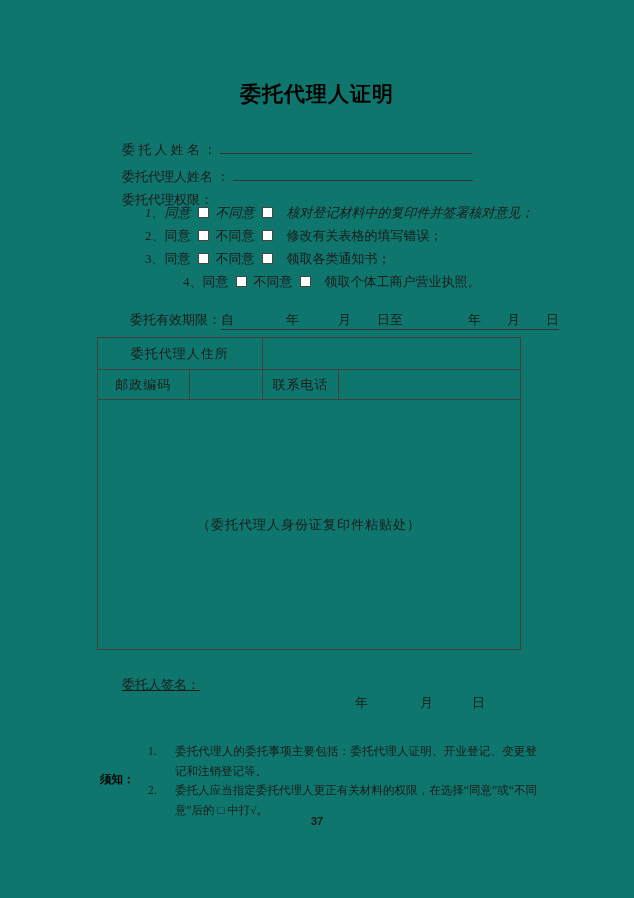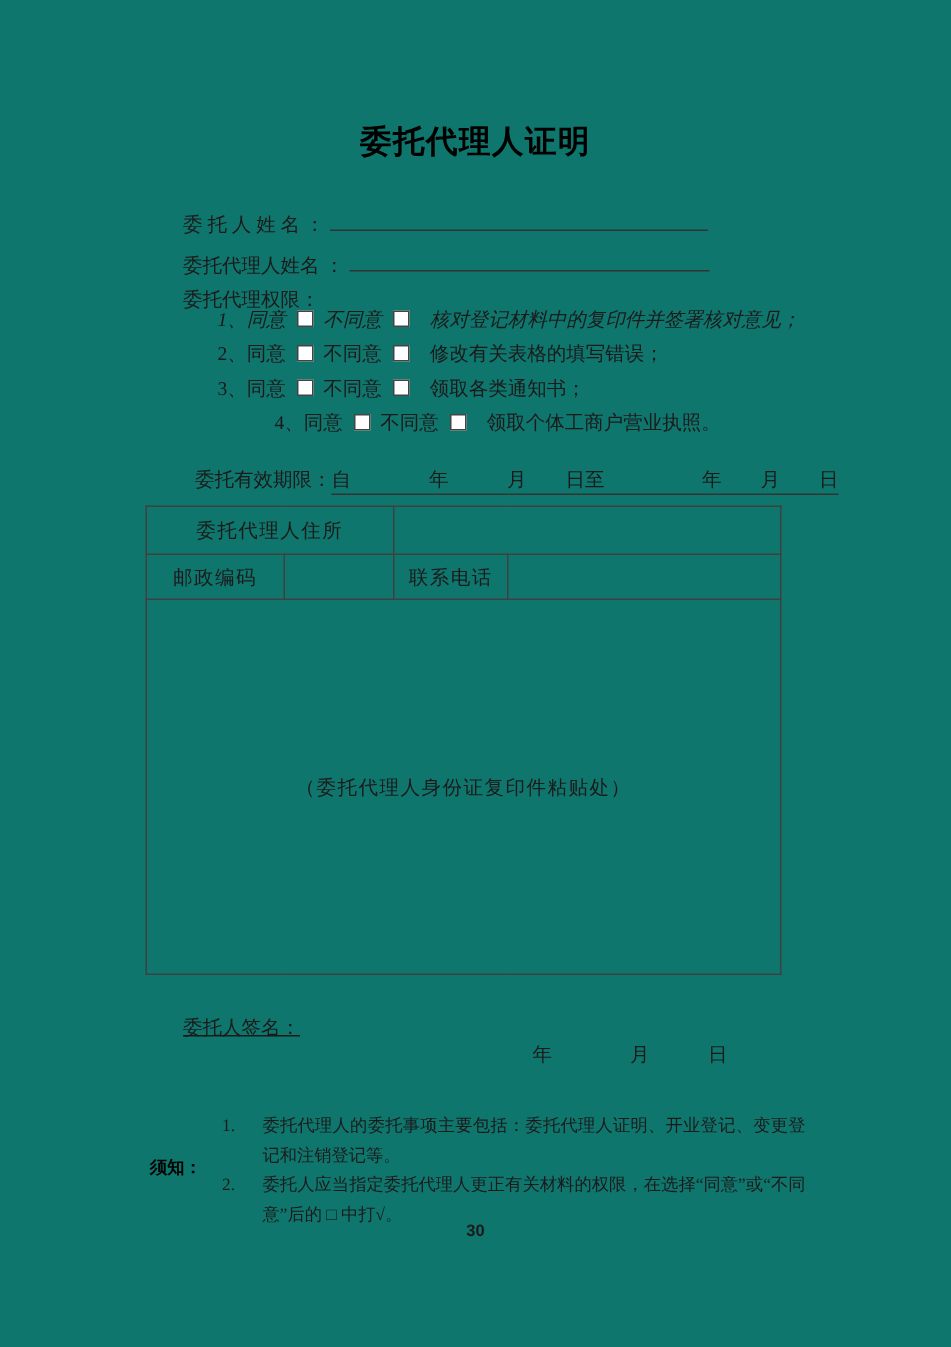--- a/index.html
+++ b/index.html
@@ -142,15 +142,15 @@
     <div class="note-item">
       <span class="note-num">1.</span>
       <div class="note-text">委托代理人的委托事项主要包括：委托代理人证明、开业登记、变更登记和注销登记等。</div>
     </div>
     <div class="note-item">
       <span class="note-num">2.</span>
       <div class="note-text">委托人应当指定委托代理人更正有关材料的权限，在选择“同意”或“不同意”后的 □ 中打√。</div>
     </div>
   </div>
 
-  <div class="page-number">30</div>
+  <div class="page-number">37</div>
 
 </div>
 
 </body></html>

